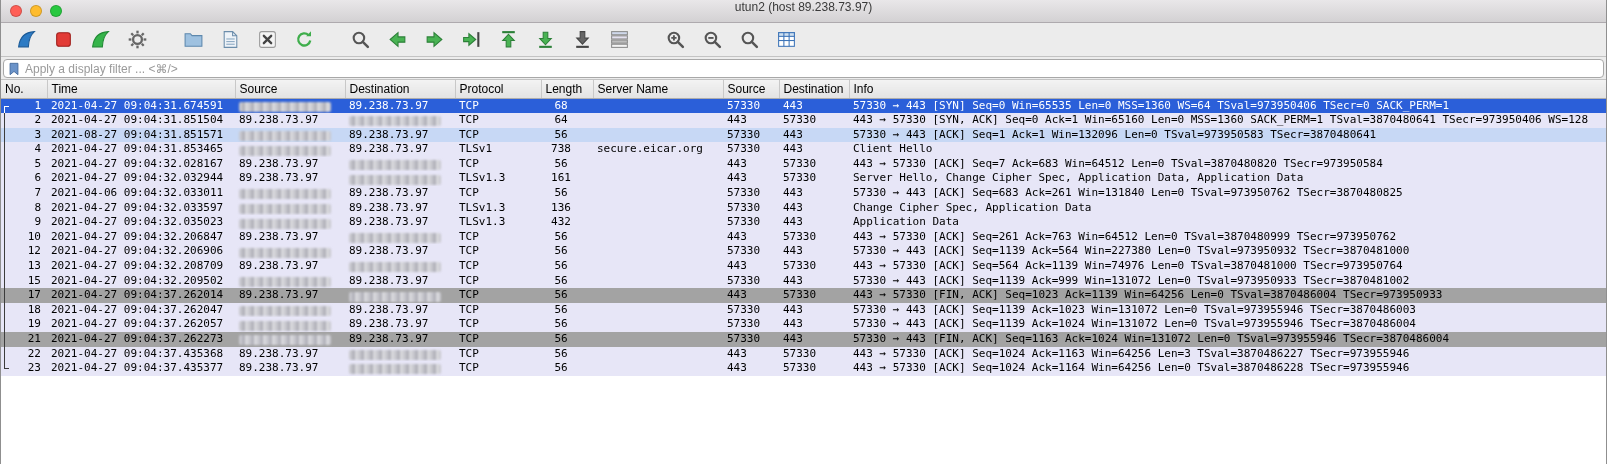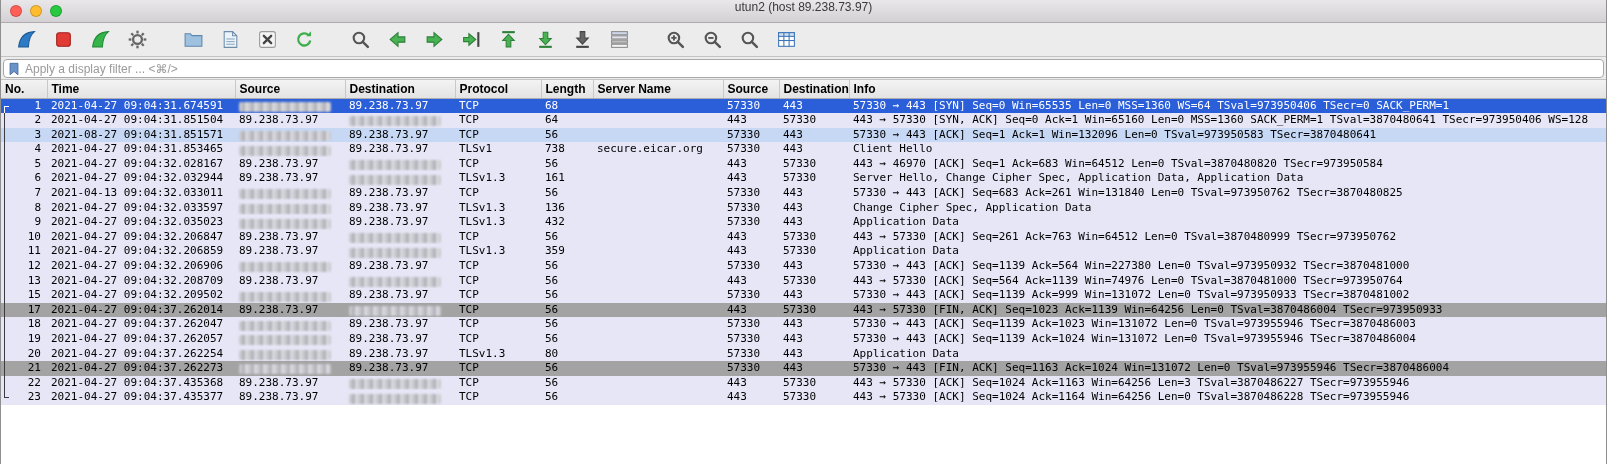--- a/index.html
+++ b/index.html
@@ -30,26 +30,26 @@
   .filter-field svg { width:14px; height:14px; flex:0 0 14px; }
   .filter-input { flex:1; border:none; outline:none; font-size:12px; color:#444; background:transparent; padding-left:4px;
     font-family:"Liberation Sans", sans-serif; }
   .filter-input::placeholder { color:#9a9a9a; }
 
   
   .packet-area { flex:1; background:#fff; overflow:hidden; }
   table.packets { width:1607px; border-collapse:collapse; table-layout:fixed; }
   thead th { height:18px; background:linear-gradient(180deg,#f3f3f3,#e3e3e3);
     border-right:1px solid #c8c8c8; border-bottom:1px solid #adadad;
-    font-weight:bold; font-size:12px; color:#000; text-align:left; padding:1px 4px;
+    font-weight:normal; font-size:12px; color:#000; text-align:left; padding:1px 4px;
     white-space:nowrap; overflow:hidden; }
   tbody td { height:14.6px; line-height:14.6px; font-family:"DejaVu Sans Mono", monospace; font-size:11px;
     padding:0 4px; white-space:nowrap; overflow:hidden; color:#000; }
   td.c-no { text-align:right; padding-right:6px; position:relative; }
-  td.c-len { text-align:left; padding-right:16px; }
+  td.c-len { text-align:center; padding-right:16px; }
   .row-selected { background:var(--c-selected); }
   .row-selected td { color:#fff; }
   .row-lavender { background:var(--c-lavender); }
   .row-blue { background:var(--c-blue); }
   .row-gray { background:var(--c-gray); }
   .bracket { position:absolute; left:3px; width:5px; top:0; height:100%; }
   .bracket.start { border-left:1px solid #3c3c3c; border-top:1px solid #3c3c3c; top:7px; height:calc(100% - 7px); }
   .bracket.mid { border-left:1px solid #3c3c3c; }
   .bracket.end { border-left:1px solid #3c3c3c; border-bottom:1px solid #3c3c3c; height:8px; }
   .row-selected .bracket { border-color:#fff; }
@@ -358,39 +358,39 @@
             <td>2021-04-27 09:04:32.028167</td>
             <td>89.238.73.97</td>
             <td>
               <div class="redacted"></div>
             </td>
             <td>TCP</td>
             <td class="c-len">56</td>
             <td></td>
             <td>443</td>
             <td>57330</td>
-            <td>443 → 46970 [ACK] Seq=1 Ack=683 Win=64512 Len=0 TSval=3870480820 TSecr=973950584</td>
+            <td>443 → 57330 [ACK] Seq=7 Ack=683 Win=64512 Len=0 TSval=3870480820 TSecr=973950584</td>
           </tr>
           <tr class="row-lavender">
             <td class="c-no"><span class="bracket mid"></span>6</td>
             <td>2021-04-27 09:04:32.032944</td>
             <td>89.238.73.97</td>
             <td>
               <div class="redacted"></div>
             </td>
             <td>TLSv1.3</td>
             <td class="c-len">161</td>
             <td></td>
             <td>443</td>
             <td>57330</td>
             <td>Server Hello, Change Cipher Spec, Application Data, Application Data</td>
           </tr>
           <tr class="row-lavender">
             <td class="c-no"><span class="bracket mid"></span>7</td>
-            <td>2021-04-13 09:04:32.033011</td>
+            <td>2021-04-06 09:04:32.033011</td>
             <td>
               <div class="redacted"></div>
             </td>
             <td>89.238.73.97</td>
             <td>TCP</td>
             <td class="c-len">56</td>
             <td></td>
             <td>57330</td>
             <td>443</td>
             <td>57330 → 443 [ACK] Seq=683 Ack=261 Win=131840 Len=0 TSval=973950762 TSecr=3870480825</td>
@@ -429,34 +429,20 @@
             <td>89.238.73.97</td>
             <td>
               <div class="redacted"></div>
             </td>
             <td>TCP</td>
             <td class="c-len">56</td>
             <td></td>
             <td>443</td>
             <td>57330</td>
             <td>443 → 57330 [ACK] Seq=261 Ack=763 Win=64512 Len=0 TSval=3870480999 TSecr=973950762</td>
-          </tr>
-          <tr class="row-lavender">
-            <td class="c-no"><span class="bracket mid"></span>11</td>
-            <td>2021-04-27 09:04:32.206859</td>
-            <td>89.238.73.97</td>
-            <td>
-              <div class="redacted"></div>
-            </td>
-            <td>TLSv1.3</td>
-            <td class="c-len">359</td>
-            <td></td>
-            <td>443</td>
-            <td>57330</td>
-            <td>Application Data</td>
           </tr>
           <tr class="row-lavender">
             <td class="c-no"><span class="bracket mid"></span>12</td>
             <td>2021-04-27 09:04:32.206906</td>
             <td>
               <div class="redacted"></div>
             </td>
             <td>89.238.73.97</td>
             <td>TCP</td>
             <td class="c-len">56</td>
@@ -528,34 +514,20 @@
               <div class="redacted"></div>
             </td>
             <td>89.238.73.97</td>
             <td>TCP</td>
             <td class="c-len">56</td>
             <td></td>
             <td>57330</td>
             <td>443</td>
             <td>57330 → 443 [ACK] Seq=1139 Ack=1024 Win=131072 Len=0 TSval=973955946 TSecr=3870486004</td>
           </tr>
-          <tr class="row-lavender">
-            <td class="c-no"><span class="bracket mid"></span>20</td>
-            <td>2021-04-27 09:04:37.262254</td>
-            <td>
-              <div class="redacted"></div>
-            </td>
-            <td>89.238.73.97</td>
-            <td>TLSv1.3</td>
-            <td class="c-len">80</td>
-            <td></td>
-            <td>57330</td>
-            <td>443</td>
-            <td>Application Data</td>
-          </tr>
           <tr class="row-gray">
             <td class="c-no"><span class="bracket mid"></span>21</td>
             <td>2021-04-27 09:04:37.262273</td>
             <td>
               <div class="redacted"></div>
             </td>
             <td>89.238.73.97</td>
             <td>TCP</td>
             <td class="c-len">56</td>
             <td></td>

